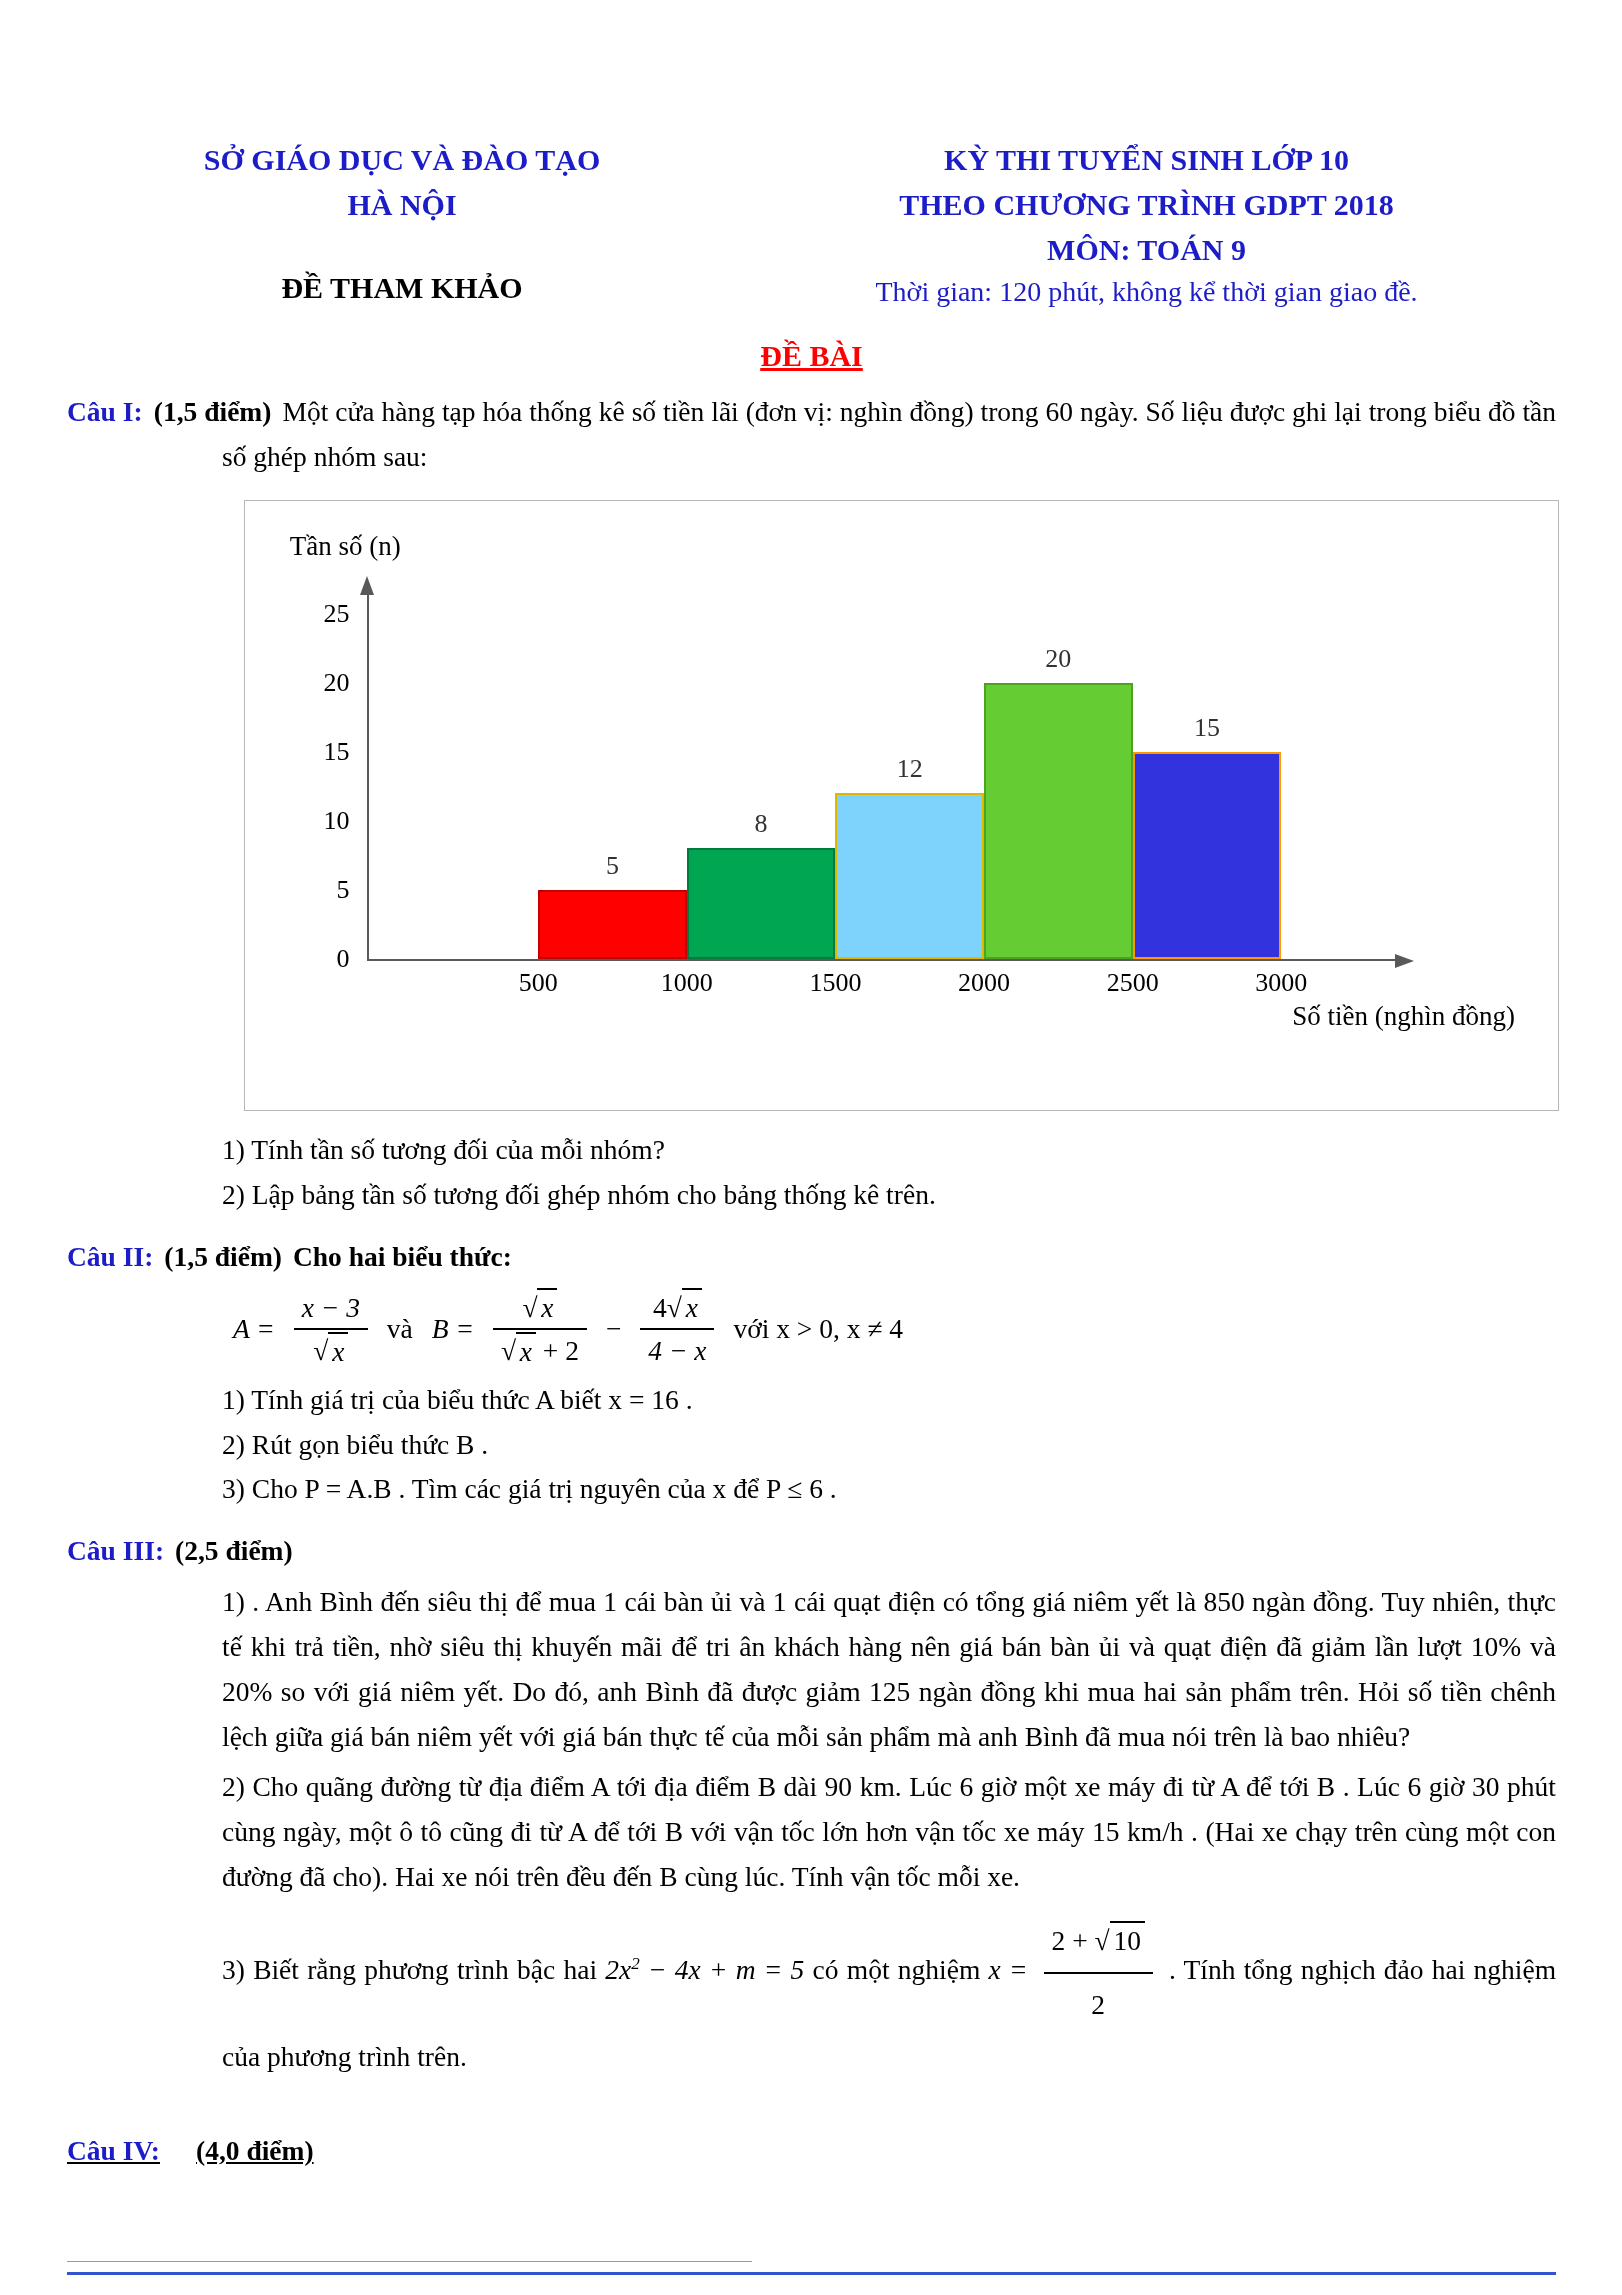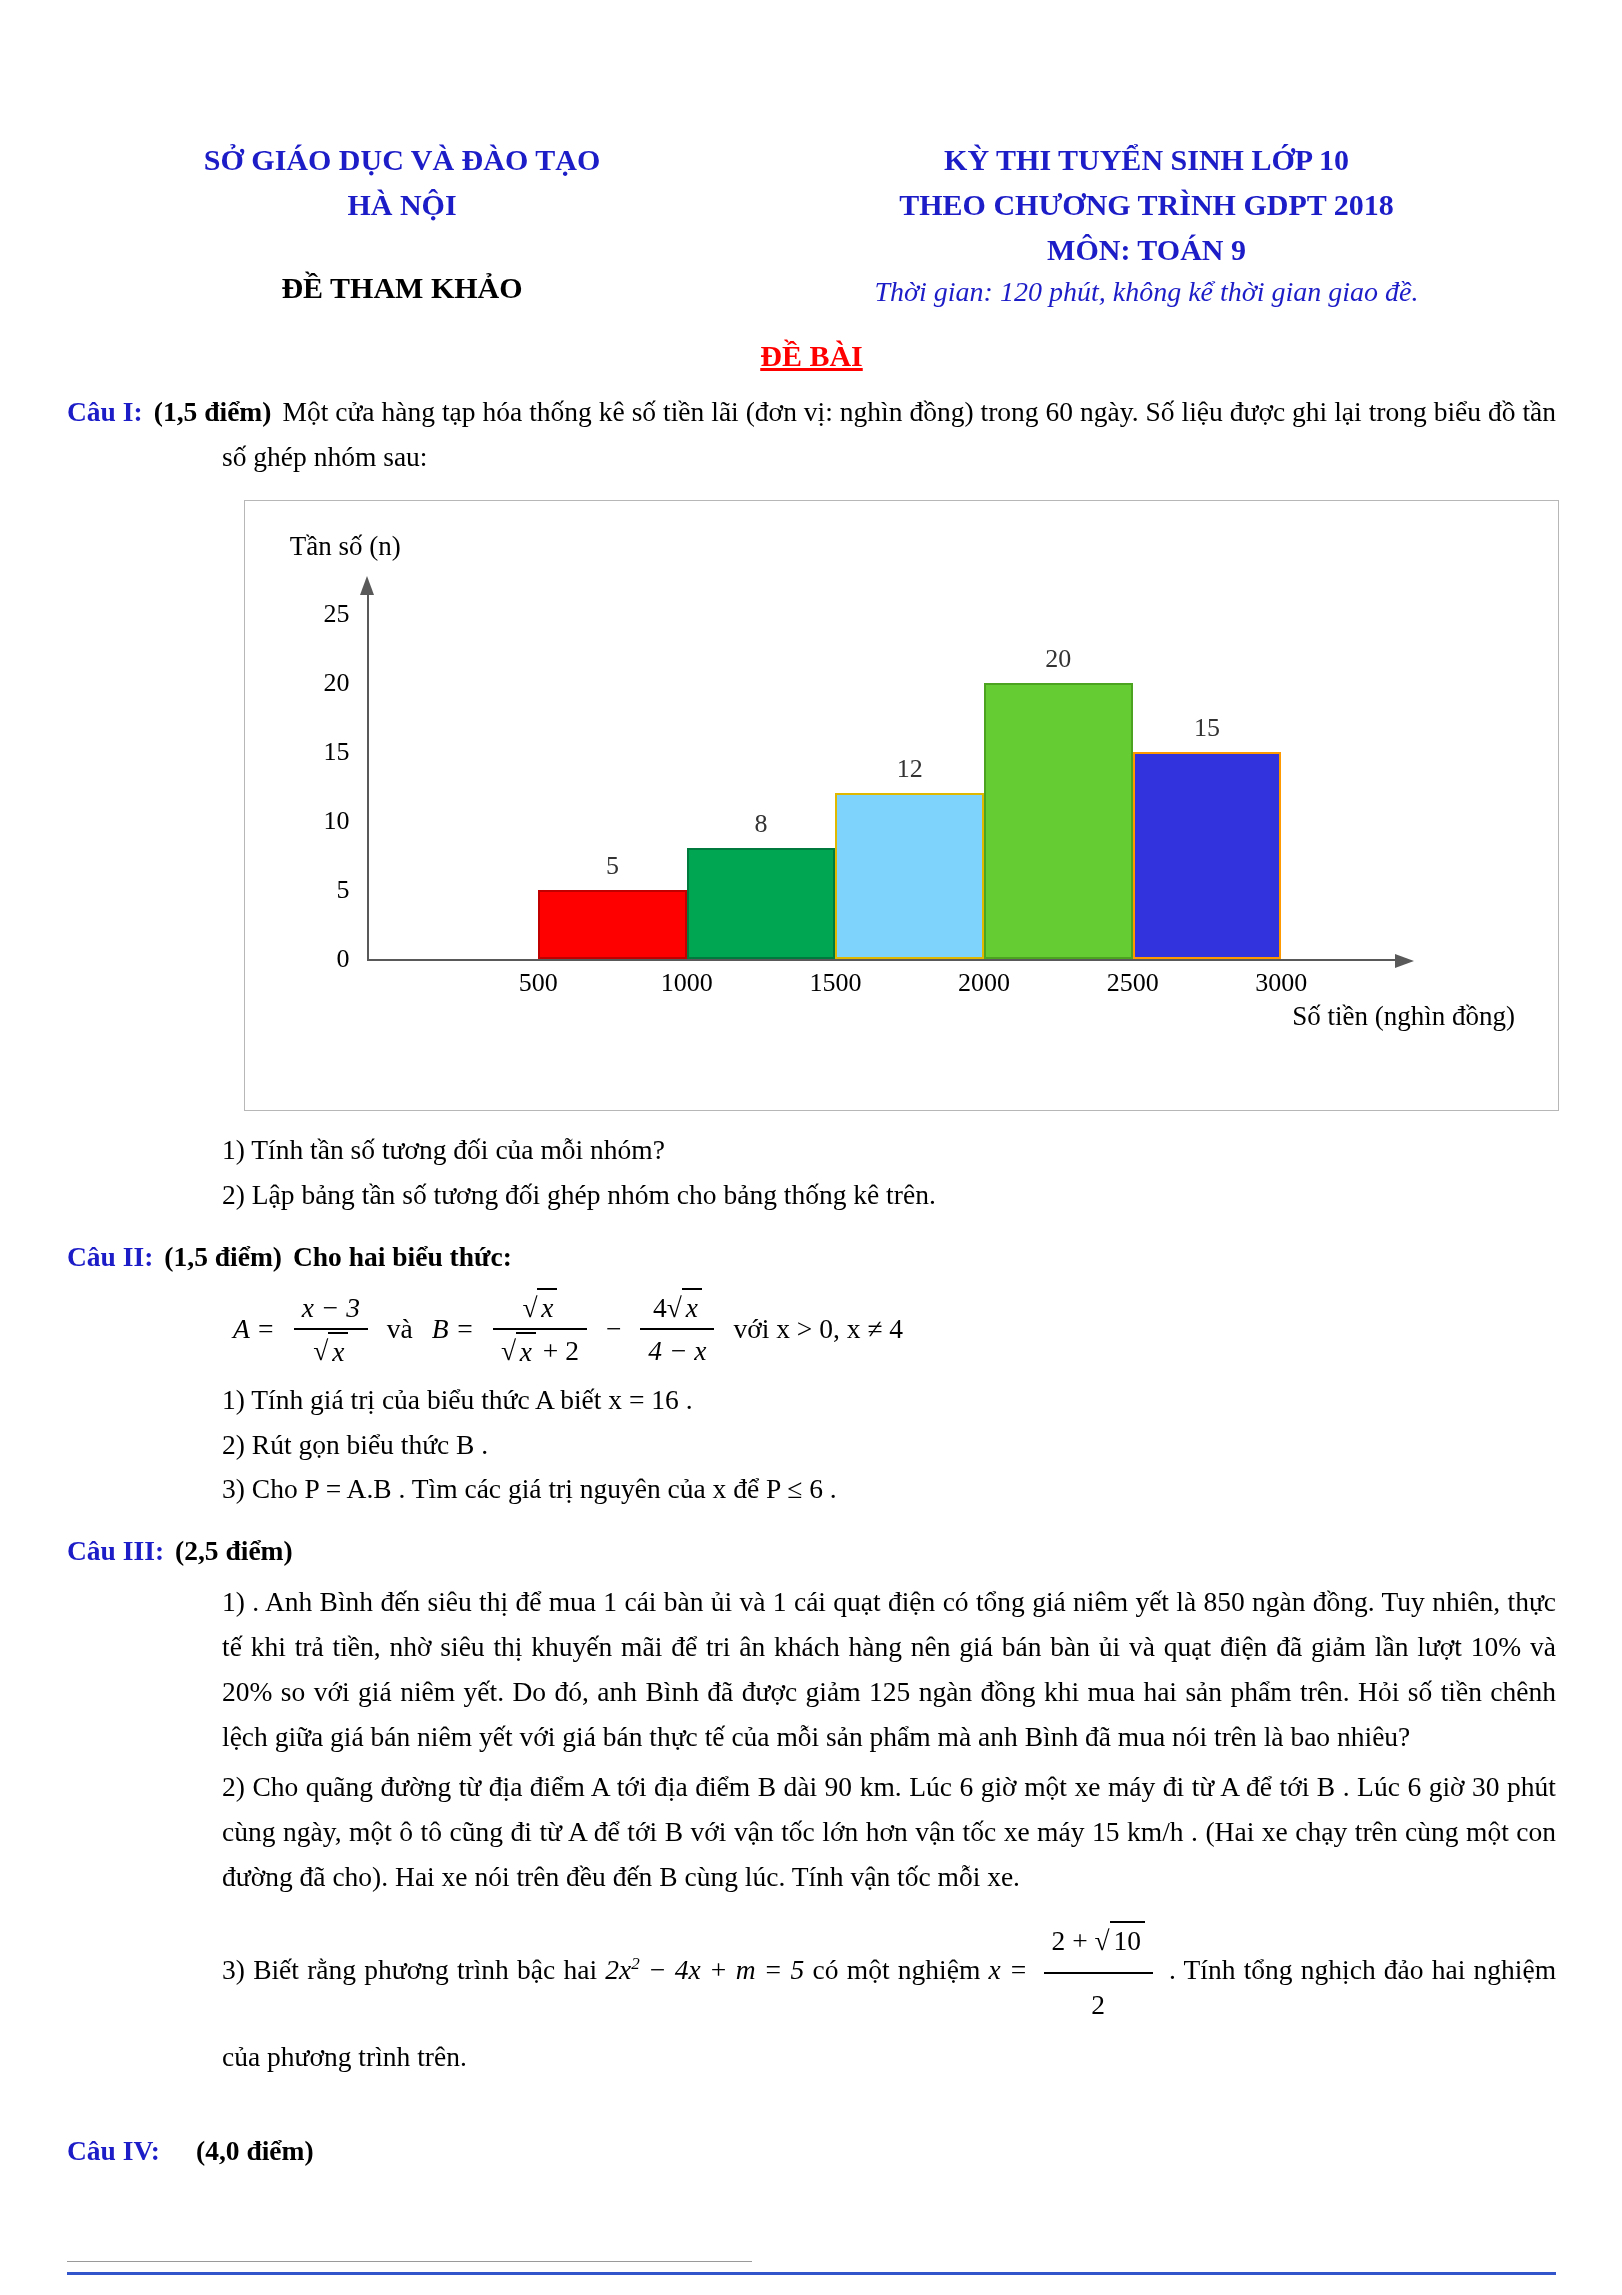--- a/index.html
+++ b/index.html
@@ -12,21 +12,21 @@
   .page { position:relative; width:1623px; height:2295px; padding:137px 67px 0 67px; overflow:hidden; background:#fff; }
 
   .blue { color:#1d1dc8; }
 
   
   .doc-header { display:flex; }
   .hdr-left  { width:45%; text-align:center; }
   .hdr-right { width:55%; text-align:center; }
   .hdr-line { font-weight:bold; font-size:30px; line-height:1.5; }
   .exam-type { margin-top:38px; }
-  .duration { font-weight:normal; font-style:italic; font-size:28px; line-height:1.4; }
+  .duration { font-weight:normal; font-size:28px; line-height:1.4; }
 
   .doc-title { text-align:center; margin-top:28px; font-size:30px; font-weight:bold; color:#ff0000; text-decoration:underline; }
 
   
   .hang   { padding-left:155px; text-indent:-155px; text-align:justify; line-height:1.62; margin-top:17.3px; }
   .indent { padding-left:155px; line-height:1.62; }
   .para   { padding-left:155px; text-align:justify; line-height:1.64; margin-top:5px; }
   .gap-r  { margin-right:11px; }
 
   
@@ -49,21 +49,21 @@
   .frac { display:inline-flex; flex-direction:column; text-align:center; vertical-align:middle; }
   .frac .num { display:block; padding:0 7.9px 4.7px; border-bottom:2.4px solid #000; }
   .frac .den { display:block; padding:4.7px 7.9px 0; }
   .frac.inline { margin:0 7.9px; }
   .sqrt { white-space:nowrap; }
   .sqrt .rad { border-top:2.4px solid #000; padding:1.6px 3.9px 0; }
   .mvar { font-style:italic; }
   sup { font-size:0.62em; vertical-align:super; line-height:0; }
   .p3 { padding-left:155px; text-align:justify; line-height:1.9; margin-top:15.7px; }
 
-  .cau4-line { margin-top:52px; }
+  .cau4-line { margin-top:52px;text-decoration:underline; }
   .cau4-line .pts { margin-left:36px; }
 
   
   .footer { position:absolute; left:67px; right:67px; bottom:20.4px; }
   .footer .gray-line { width:46%; height:1.6px; background:#9a9a9a; margin-bottom:9.4px; }
   .footer .blue-line { width:100%; height:3.1px; background:#3355cc; }
 </style>
 </head>
 <body>
 

